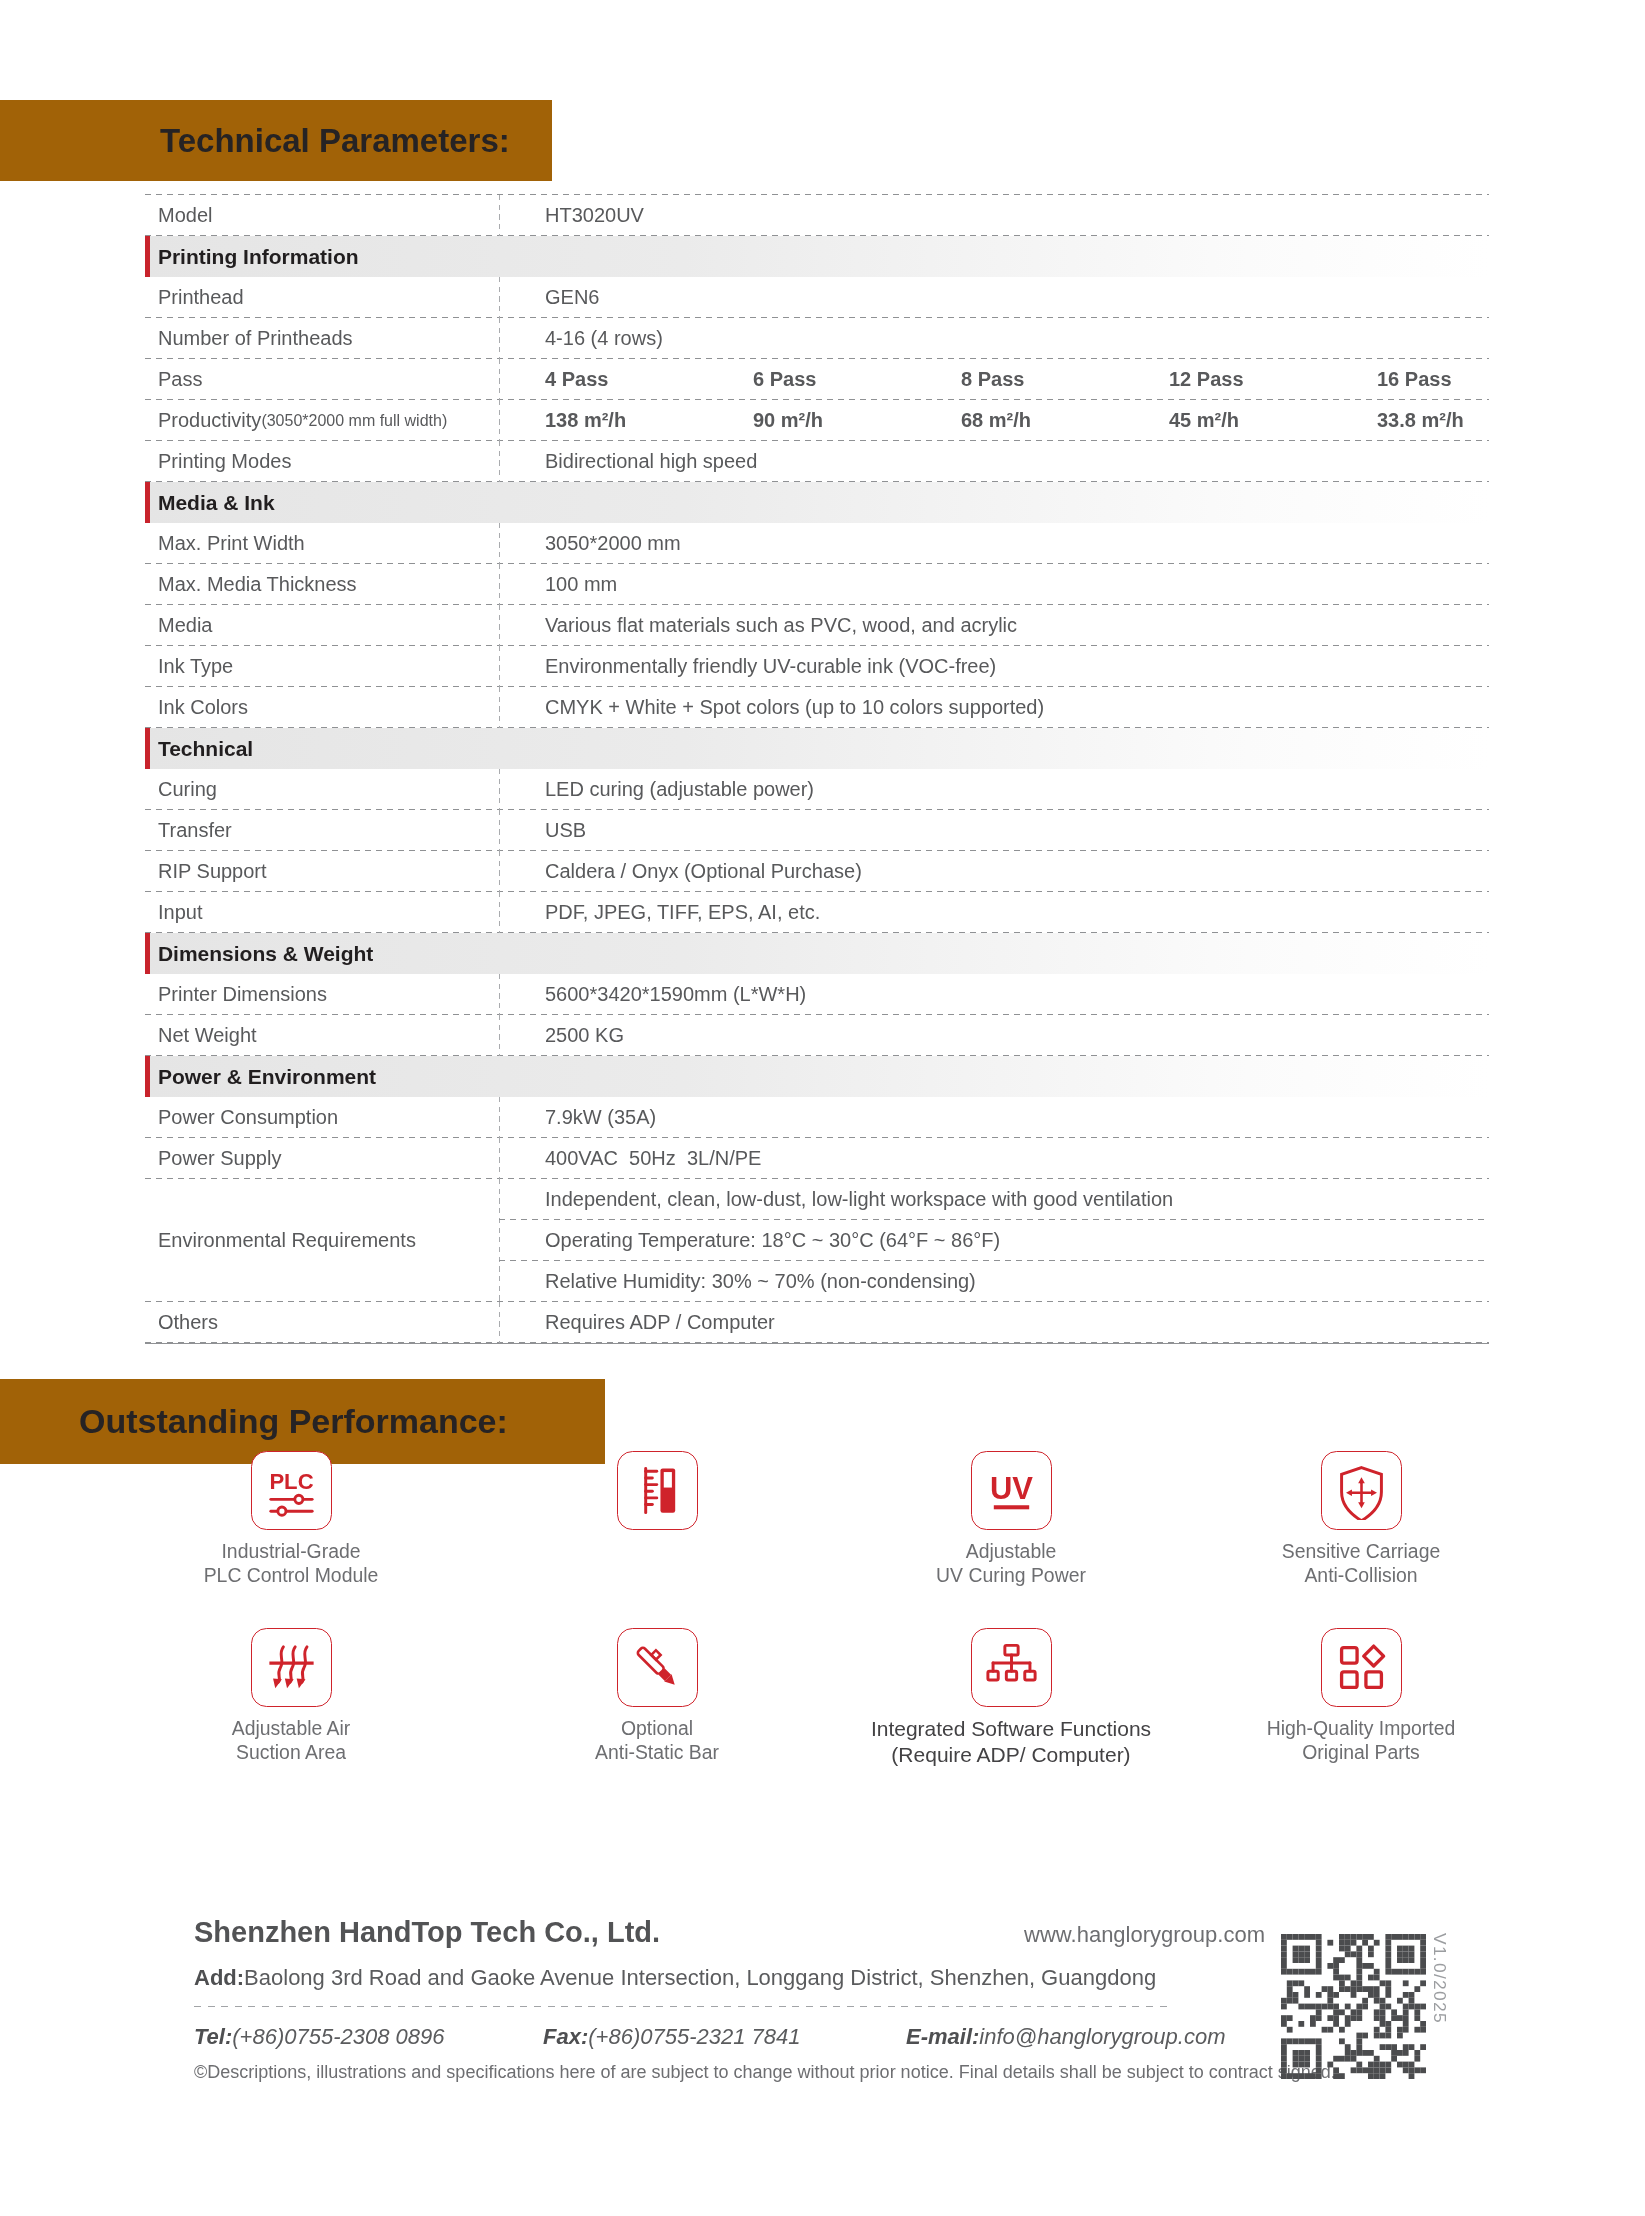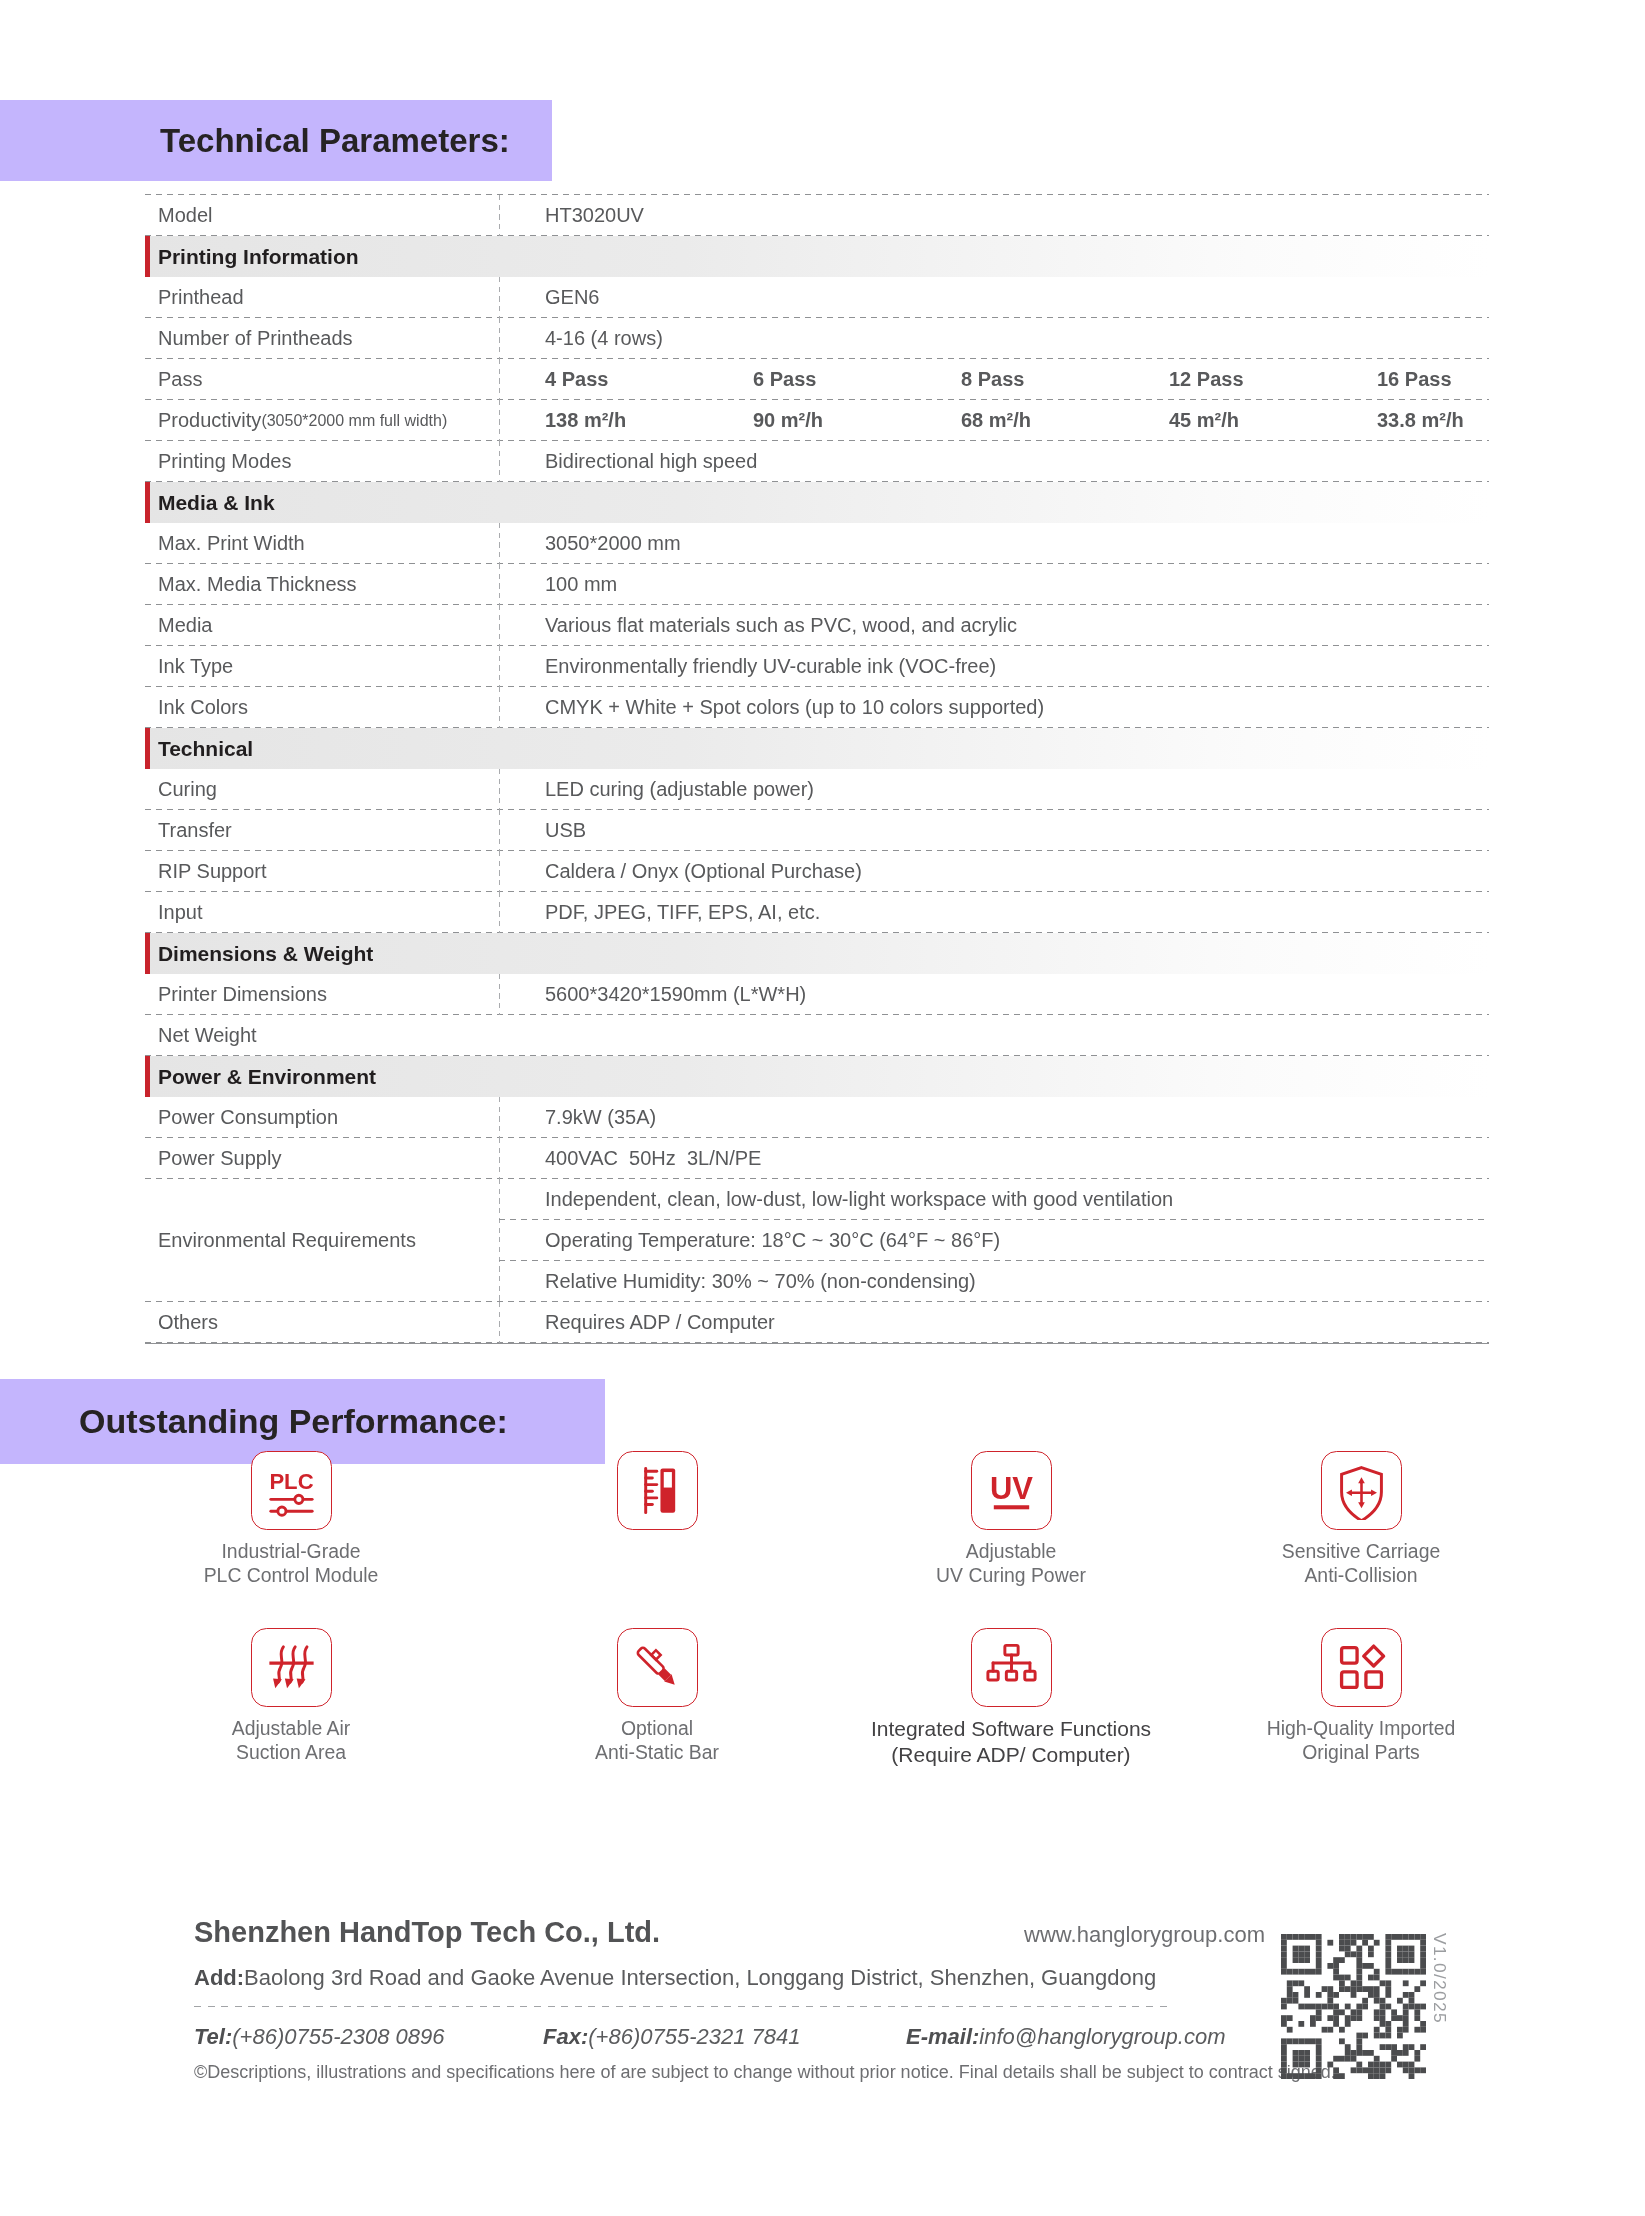--- a/index.html
+++ b/index.html
@@ -1,20 +1,20 @@
 <!DOCTYPE html>
 <html style="font-size:10.3px"><head>
 <meta charset="utf-8">
 <style>
   html,body{margin:0;padding:0;background:#ffffff;}
   #page{position:relative;width:1646px;height:2216px;background:#ffffff;overflow:hidden;
         font-family:"Liberation Sans",sans-serif;color:#58595b;}
 
   
-  .banner{position:absolute;left:0;background:#c4b5fd;display:flex;align-items:center;}
+  .banner{position:absolute;left:0;background:#a16207;display:flex;align-items:center;}
   #banner-tech{top:100px;width:552px;height:81px;}
   #banner-perf{top:1379px;width:605px;height:85px;}
   .banner .t{font-weight:bold;color:#262324;font-size:33px;padding-left:160px;white-space:nowrap;}
   #banner-perf .t{padding-left:79px;font-size:34px;}
 
   
   #spec-table{position:absolute;left:145px;top:194px;width:1344px;border-bottom:1.9px solid #8f9194;}
   #spec-table::before{content:"";display:block;height:1.3px;
       background:repeating-linear-gradient(90deg,#8f9194 0 5.8px,transparent 5.8px 11px);}
   .row{display:flex;min-height:41px;}
@@ -179,20 +179,21 @@
       <div class="row sep">
         <div class="lbl">
           <span>Printer Dimensions</span>
         </div>
         <div class="val">5600*3420*1590mm (L*W*H)</div>
       </div>
       <div class="row sep">
         <div class="lbl">
           <span>Net Weight</span>
         </div>
+        <div class="val">2500 KG</div>
       </div>
       <div class="row hdr">
         <span class="bar"></span>
         <span class="ht">Power &amp; Environment</span>
       </div>
       <div class="row sep">
         <div class="lbl">
           <span>Power Consumption</span>
         </div>
         <div class="val">7.9kW (35A)</div>

